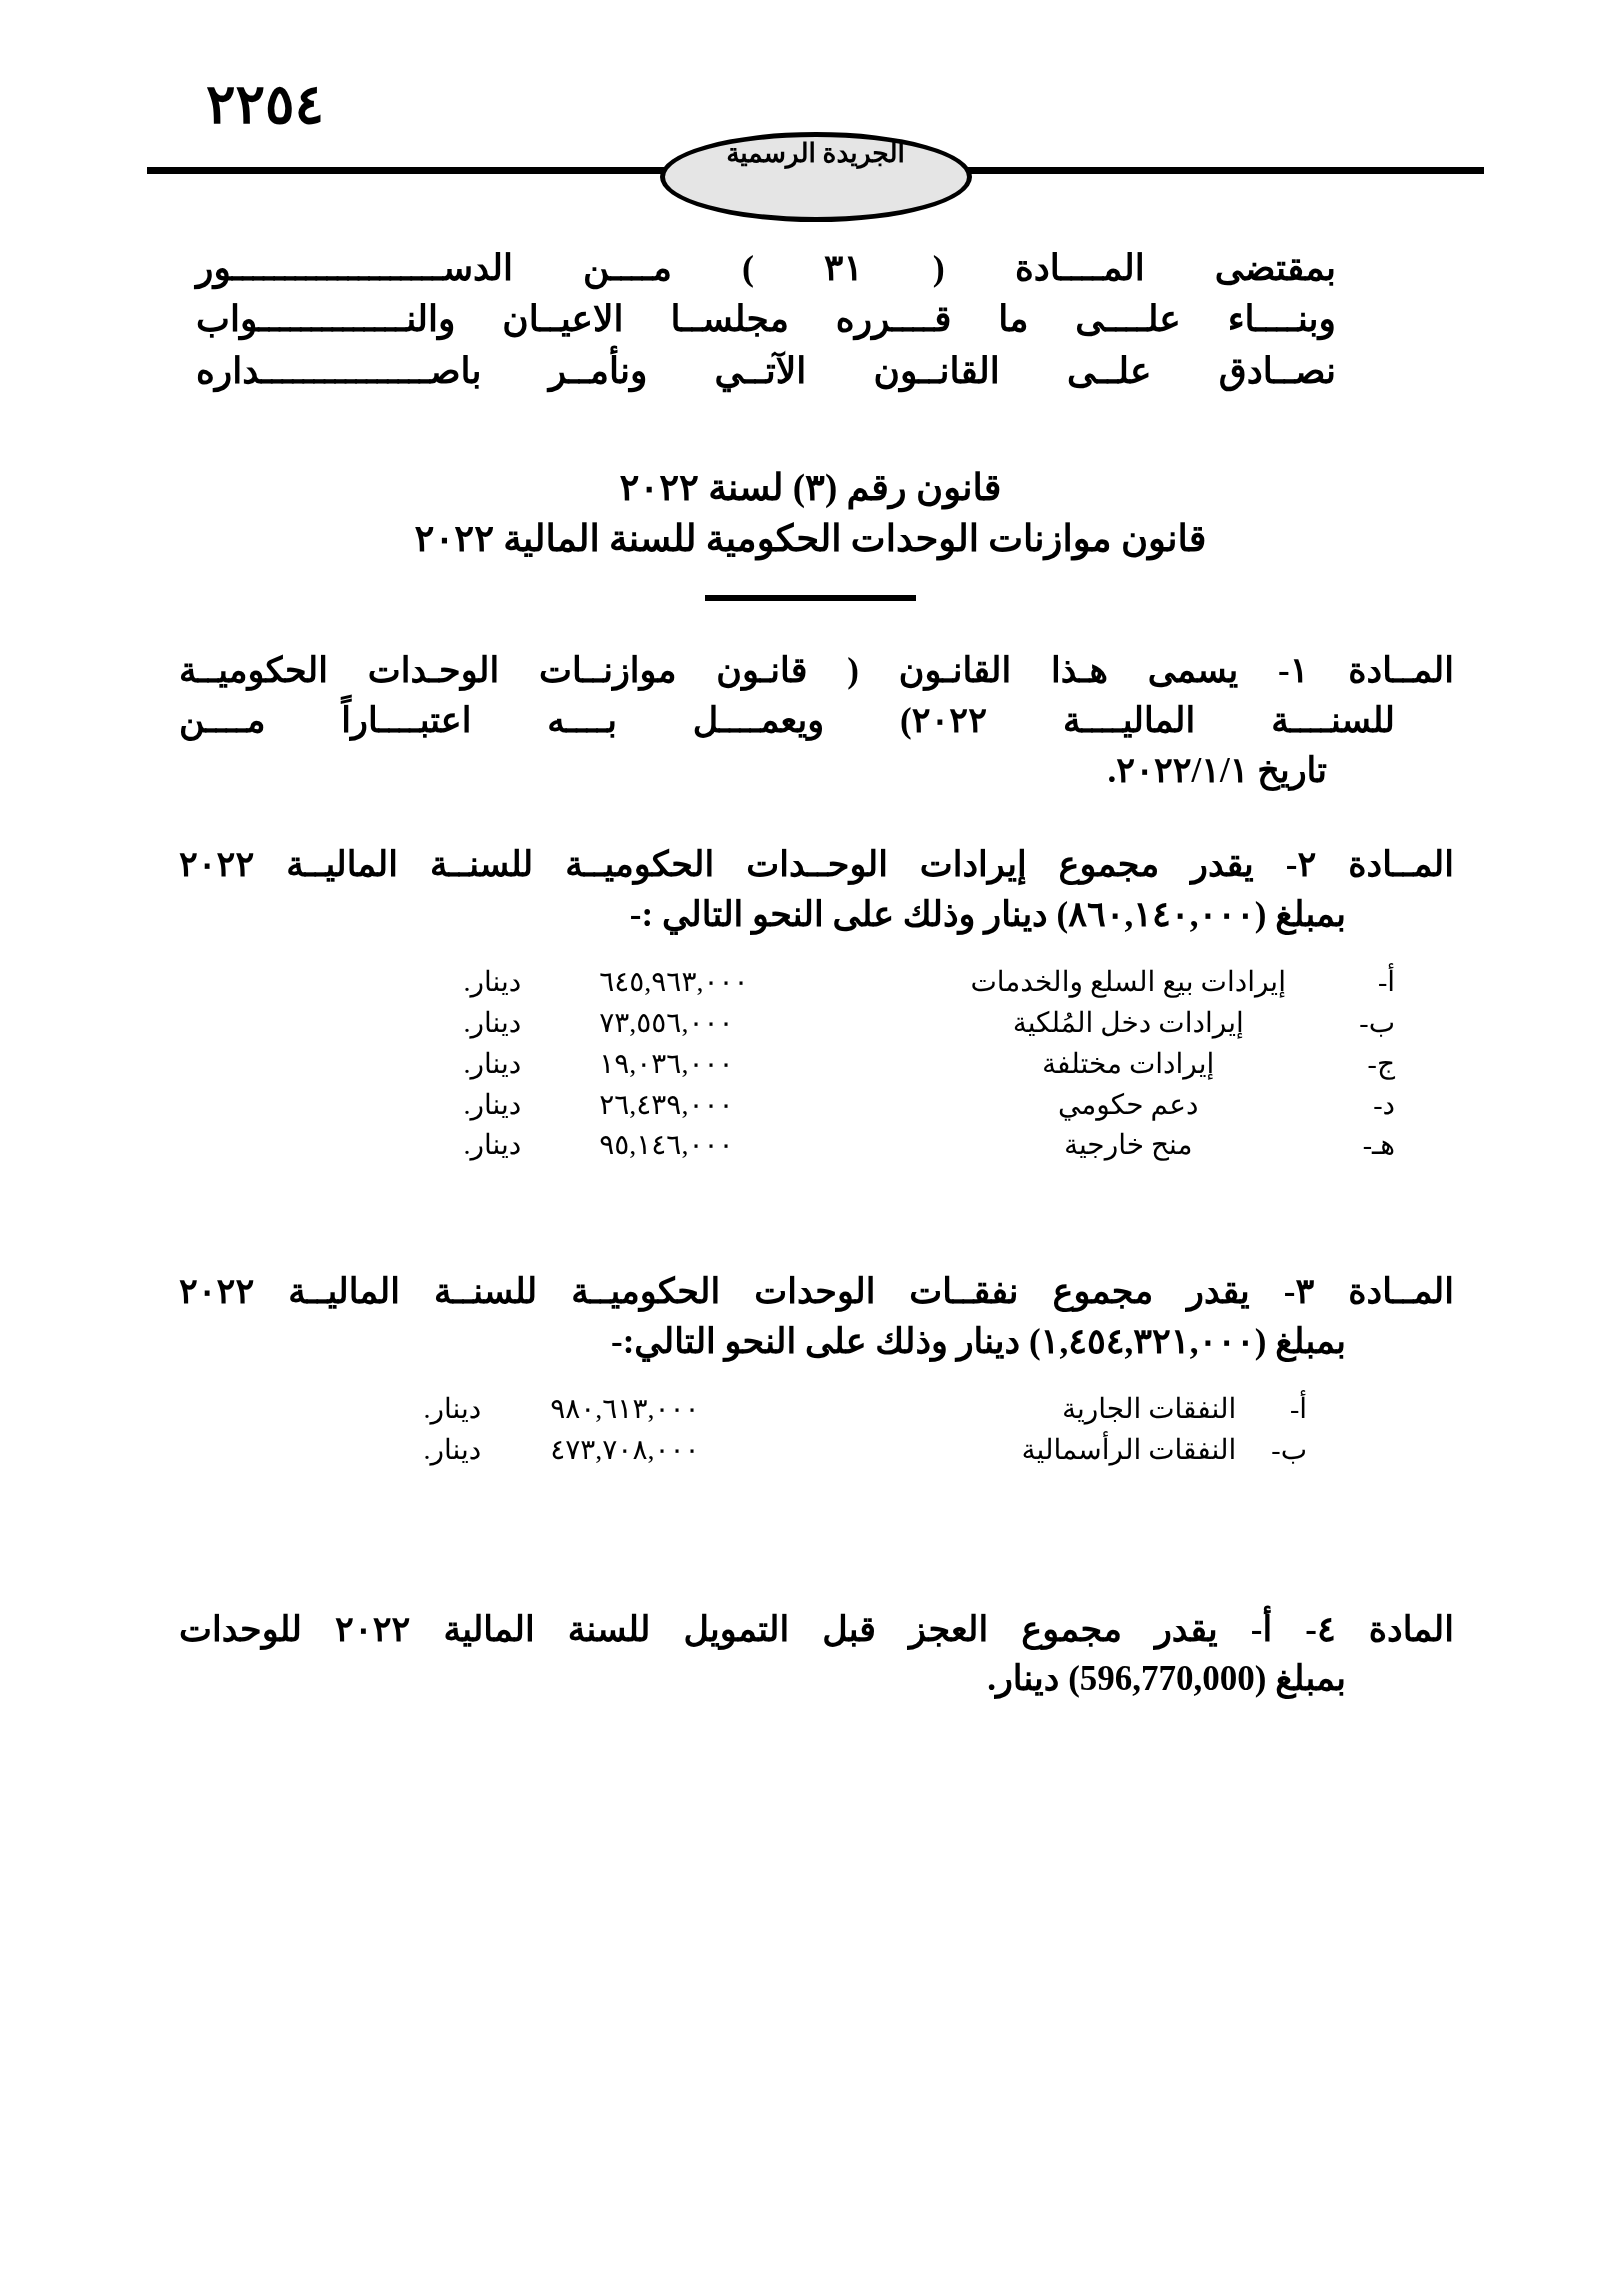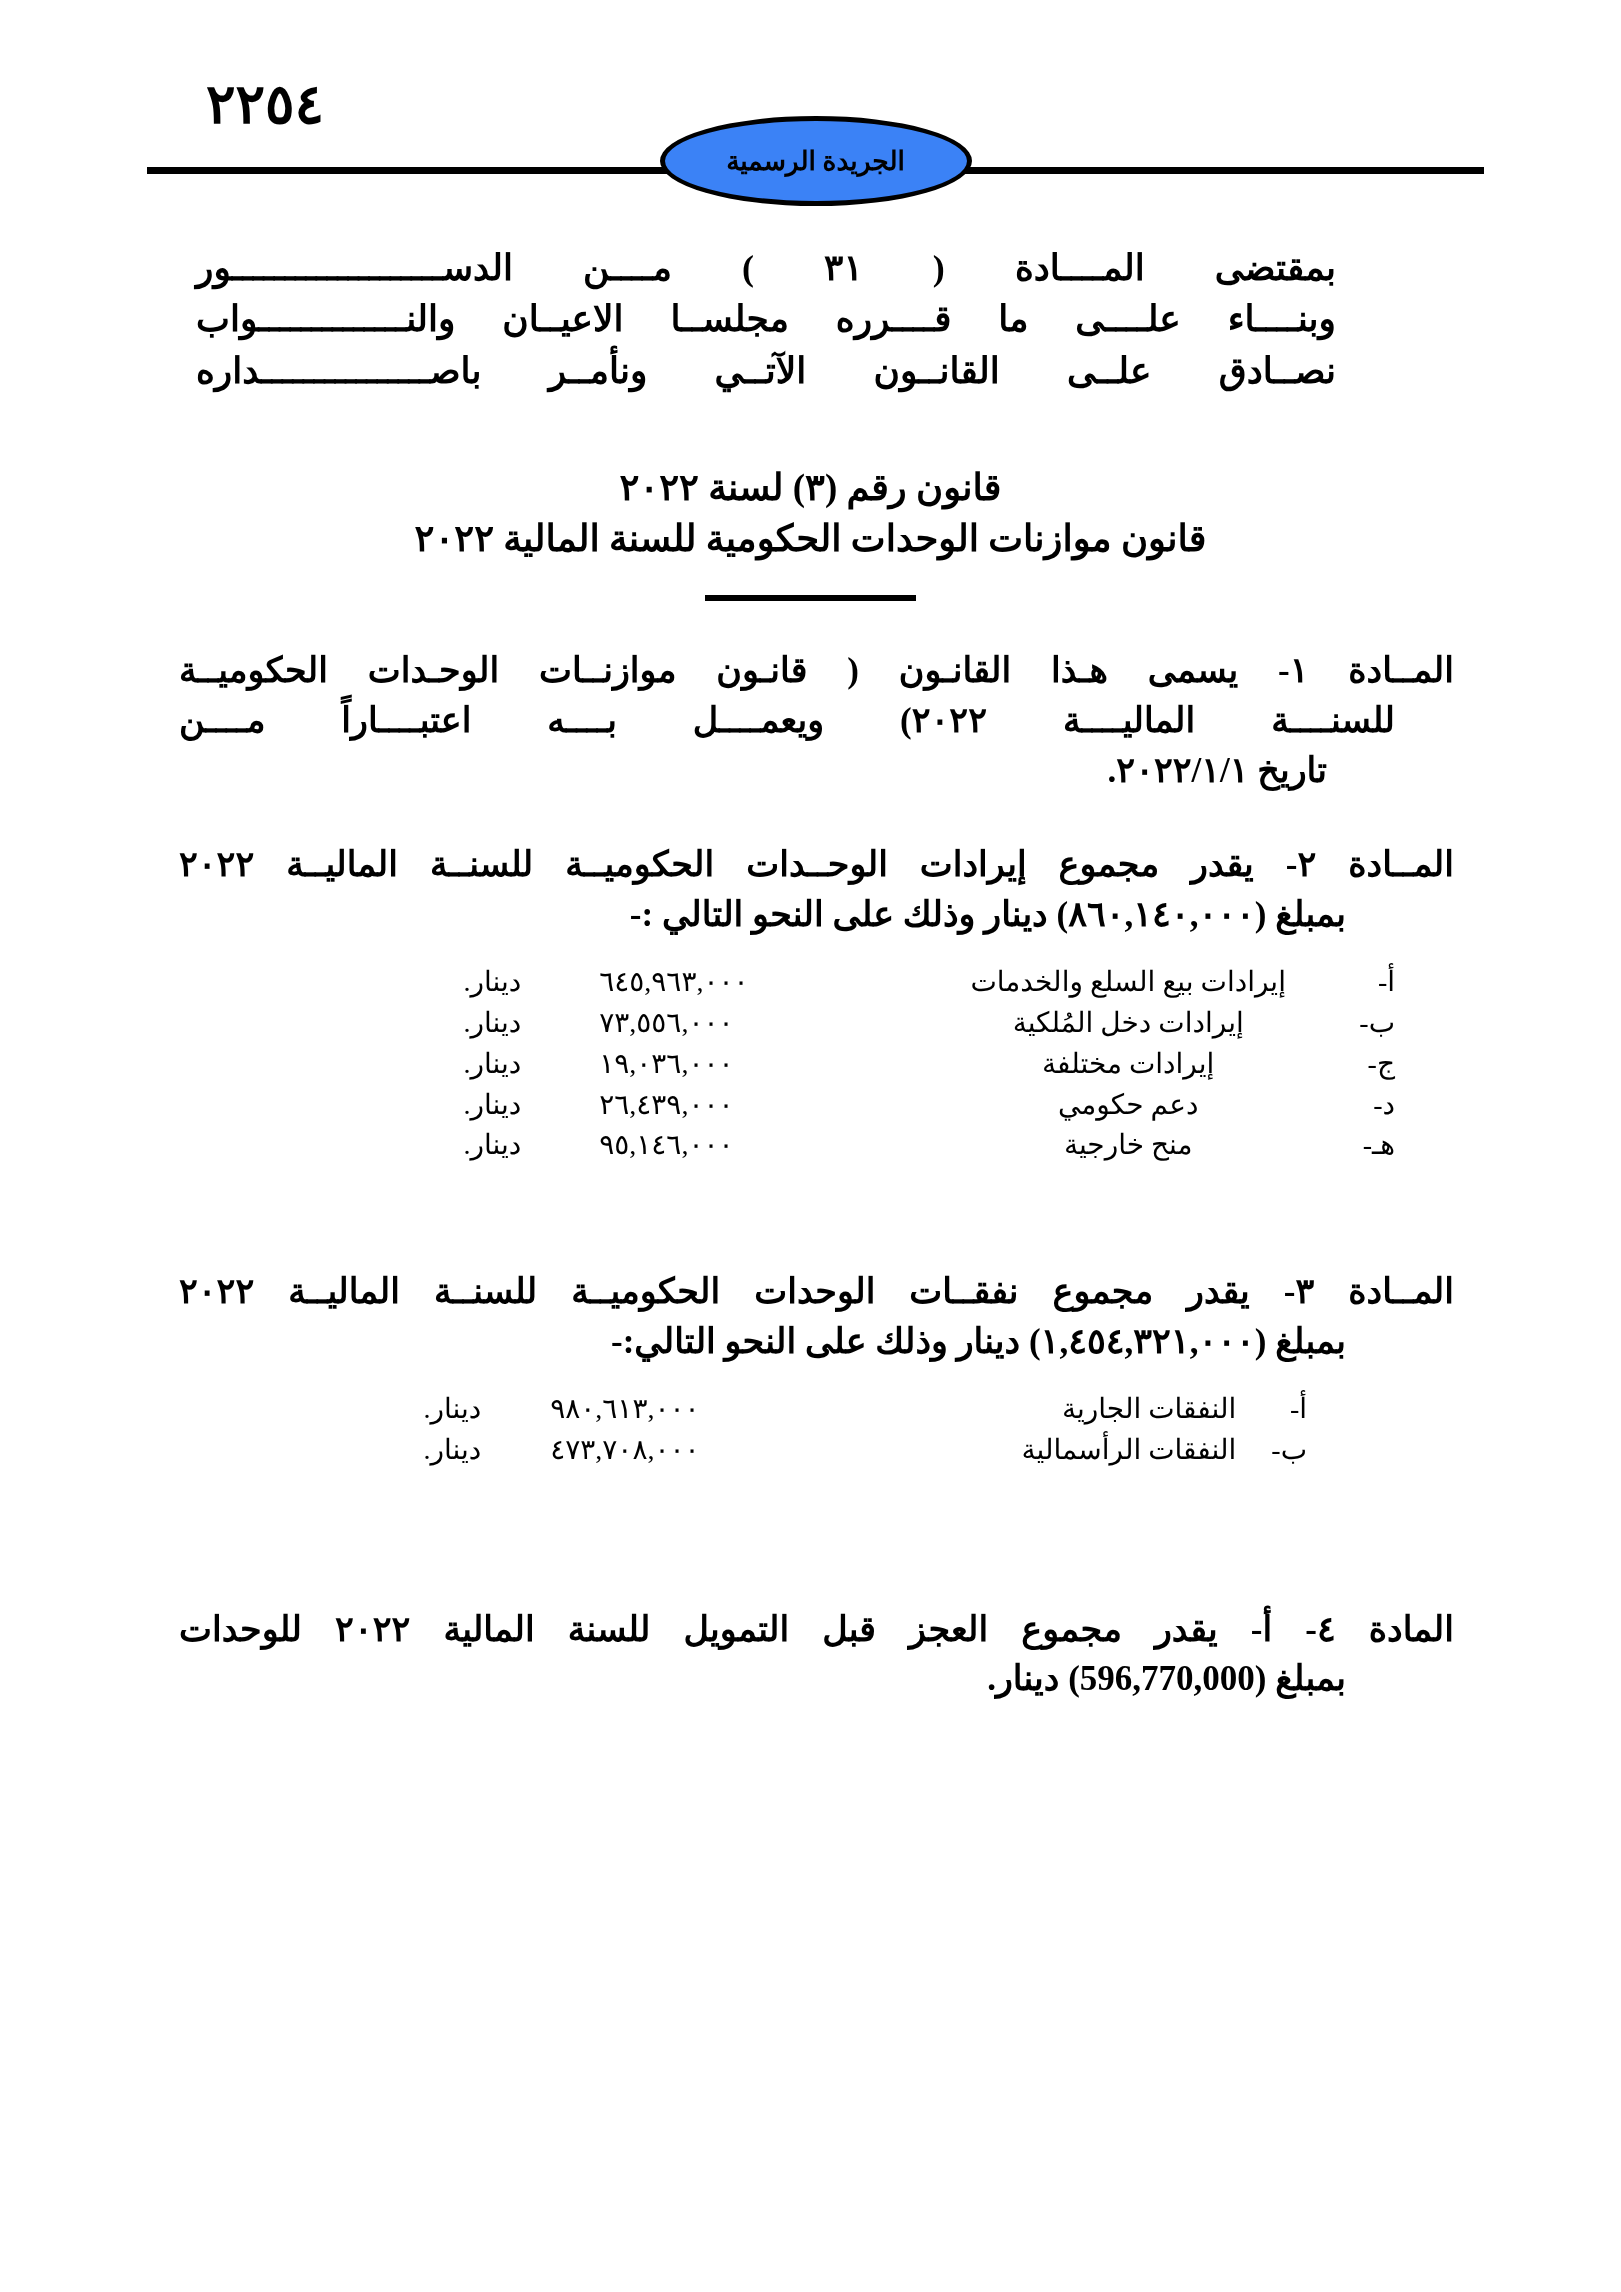--- a/index.html
+++ b/index.html
@@ -45,30 +45,30 @@
   .rule {
     position: absolute;
     top: 61px;
     left: 0;
     right: 0;
     height: 6.9px;
     background: #000;
   }
   .gazette-oval {
     position: absolute;
-    top: 10px;
+    top: 26px;
     left: 50%;
     transform: translateX(-50%);
     width: 312px;
     height: 90px;
     border: 5.9px solid #000;
     border-radius: 50%;
-    background: #3b82f6;
+    background: #e5e5e5;
     display: flex;
-    align-items: center;
+    align-items: flex-start;
     justify-content: center;
     box-sizing: border-box;
   }
   .gazette-oval .label {
     font-family: "Liberation Serif", "DejaVu Serif", serif;
     font-size: 26.5px;
     font-weight: bold;
     white-space: nowrap;
     letter-spacing: 1px;
   }

